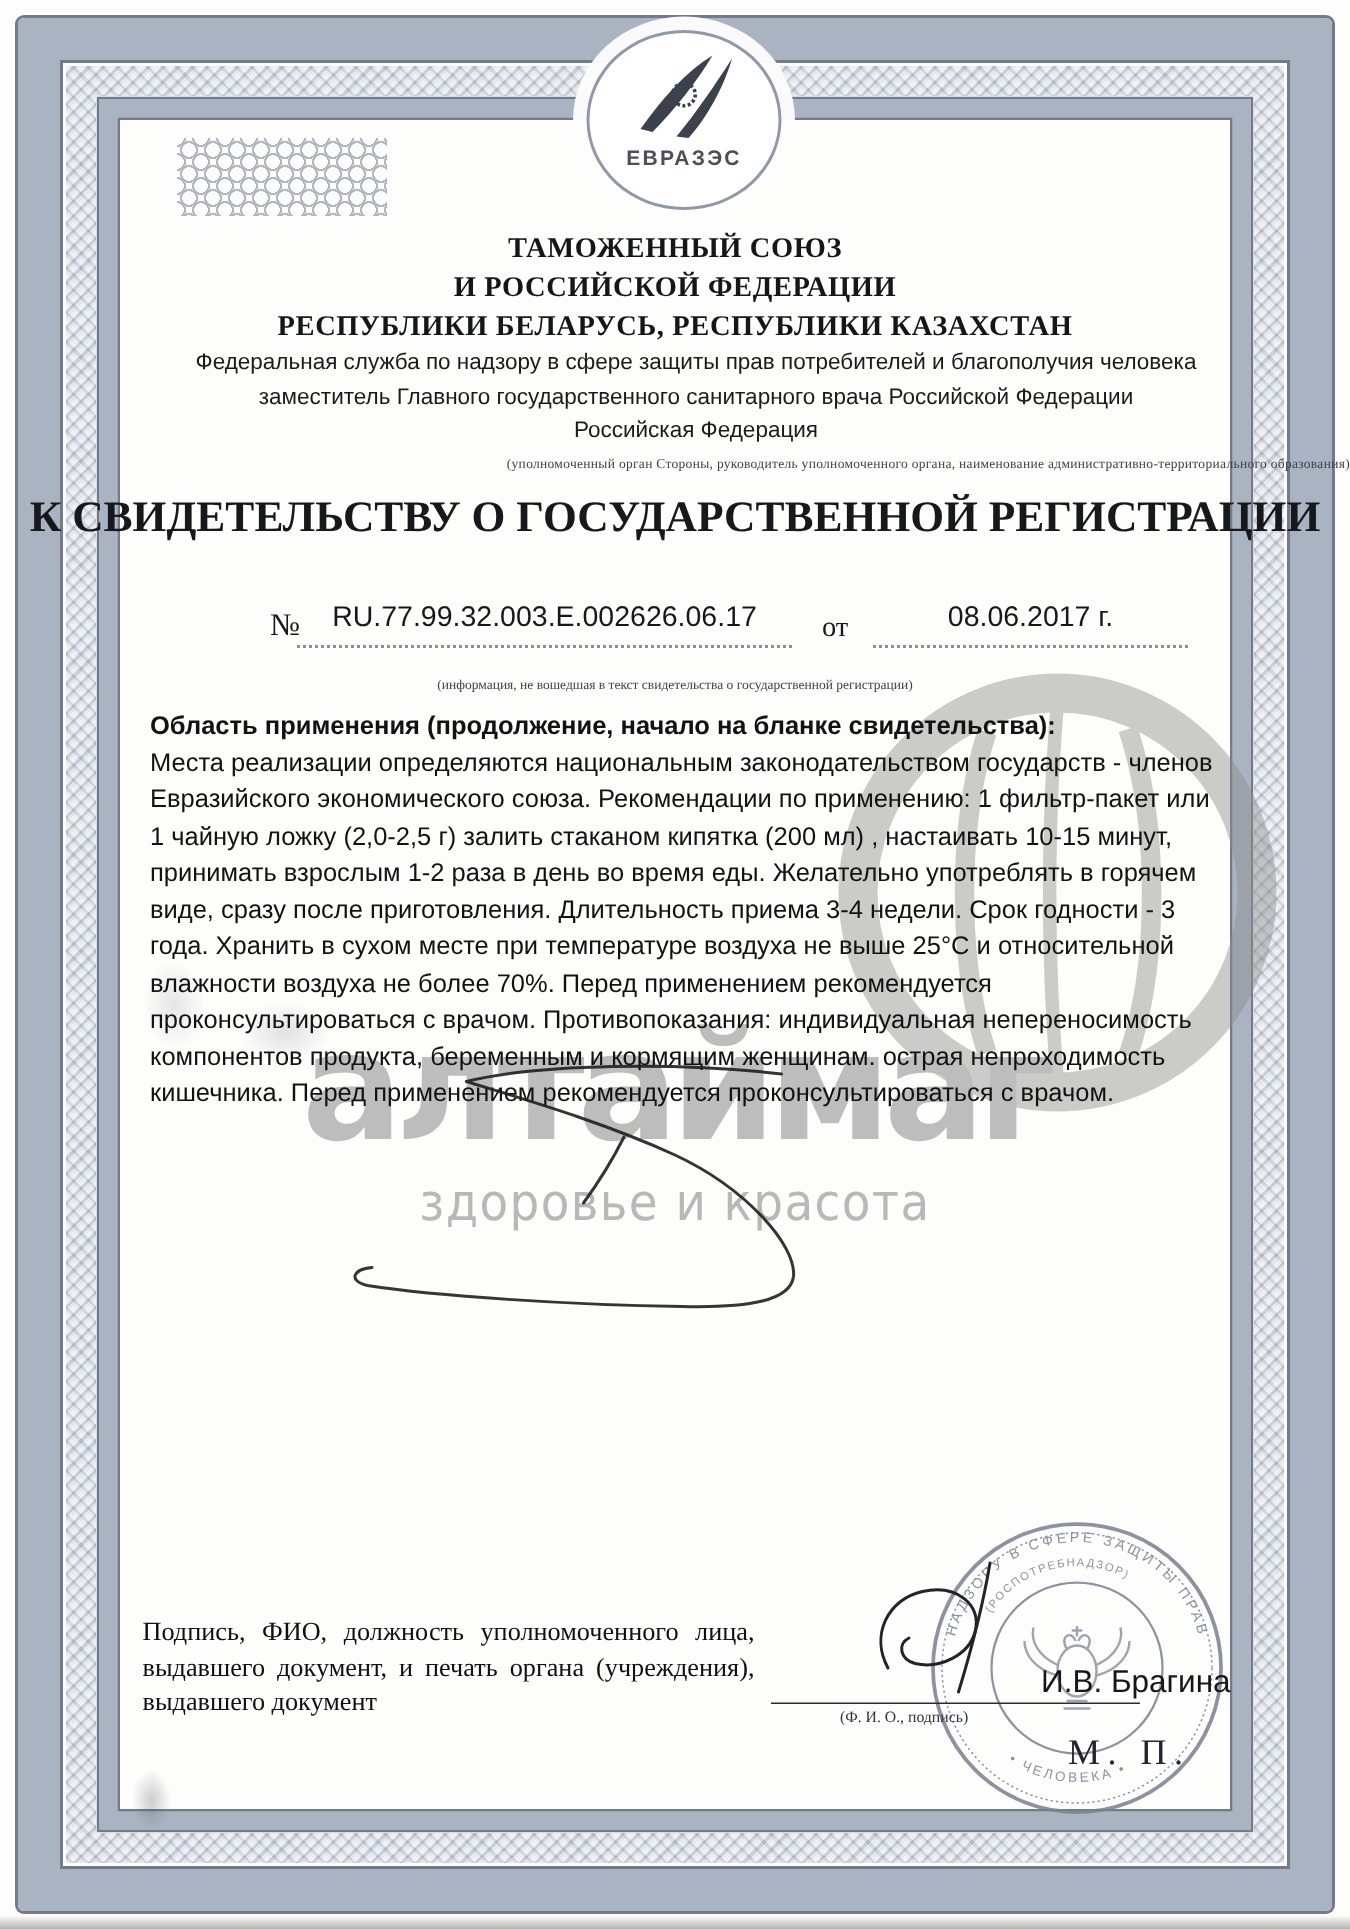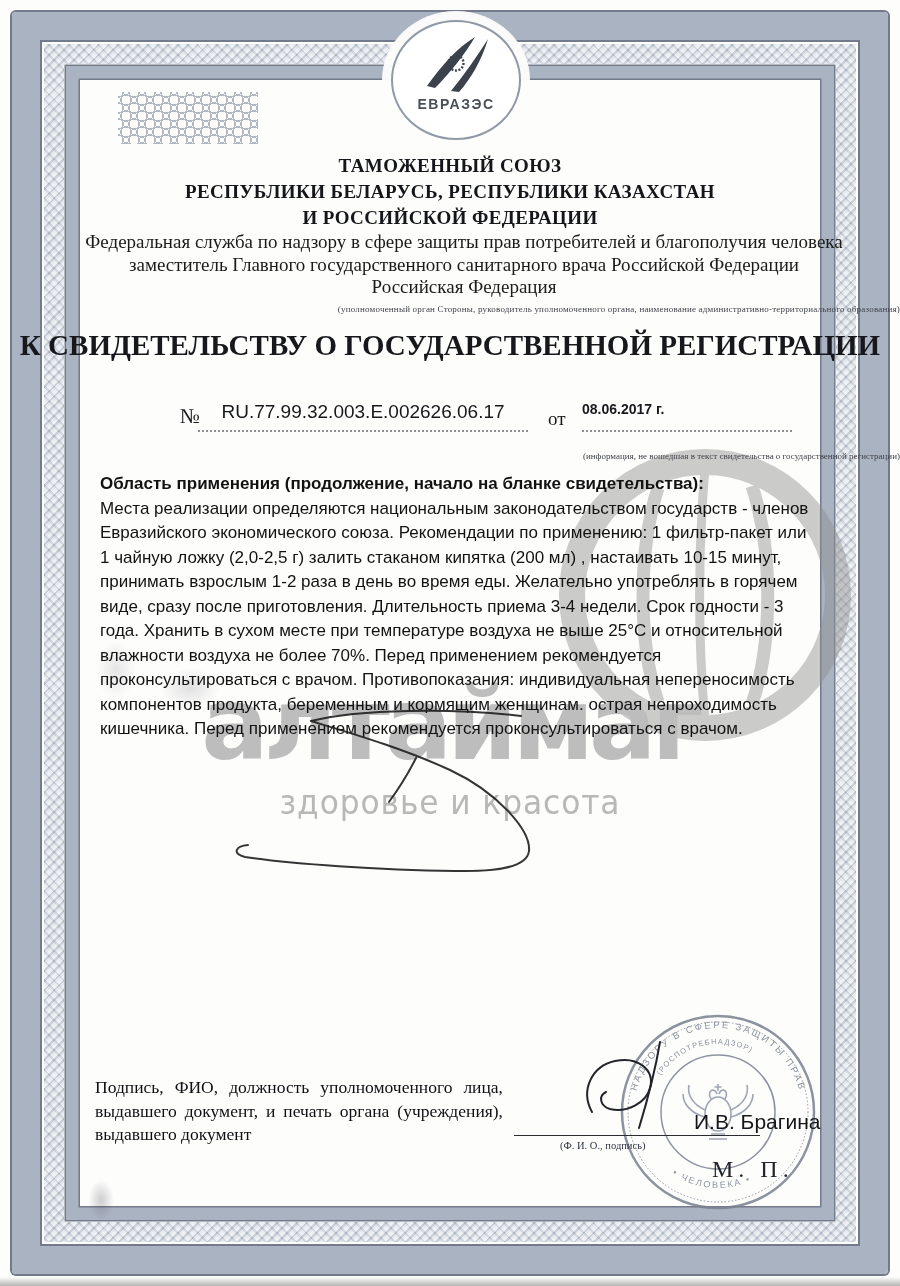--- a/index.html
+++ b/index.html
@@ -25,37 +25,37 @@
   
   .logo{position:absolute;left:391px;top:20px;width:126px;height:116px;background:#fff;
         border:2px solid #9099a6;border-radius:50%;z-index:5;text-align:center;
         box-shadow:0 0 0 9px rgba(253,253,252,.96);}
   .logo svg{margin-top:12px;}
   .logo-text{font-family:"Liberation Sans",sans-serif;font-weight:bold;font-size:14px;
              letter-spacing:1.5px;color:#4a4f58;margin-top:0;}
   
   .header{position:absolute;left:0;right:0;top:153px;text-align:center;z-index:4;}
   .h-main{font-weight:bold;font-size:19px;line-height:26px;letter-spacing:.4px;color:#15161a;}
-  .h-sub{font-family:Liberation Serif, serif;font-size:19px;line-height:22.5px;color:#1b1b1b;margin-left:28px;}
+  .h-sub{font-family:Liberation Sans, sans-serif;font-size:15px;line-height:22.5px;color:#1b1b1b;margin-left:28px;}
   .caption-top{position:absolute;left:0;right:0;top:304px;text-align:right;font-size:9px;
                color:#41434a;letter-spacing:.2px;z-index:4;}
   .title{position:absolute;left:0;right:0;top:330px;text-align:center;z-index:4;}
   .title-l1{font-weight:bold;font-size:30px;line-height:30px;color:#17181c;letter-spacing:.5px;}
   .title-l2{font-weight:bold;font-size:29px;line-height:30px;color:#17181c;}
   
   .number-row{position:absolute;left:0;top:401px;width:100%;height:34px;z-index:4;}
   .no-label{position:absolute;left:180px;top:3px;font-size:21px;}
   .no-value{position:absolute;left:198px;top:0;width:330px;height:29px;text-align:center;
             font-family:"Liberation Sans",sans-serif;font-size:19px;
             border-bottom:2px dotted #8d8f94;}
   .ot-label{position:absolute;left:548px;top:7px;font-size:19px;}
-  .date-value{position:absolute;left:582px;top:0;width:210px;height:29px;text-align:left;
-            font-family:"Liberation Sans",sans-serif;font-size:14px;
-            border-bottom:2px dotted #8d8f94;font-weight:bold;}
-  .caption-mid{position:absolute;left:0;right:0;top:451px;text-align:right;font-size:9px;
+  .date-value{position:absolute;left:582px;top:0;width:210px;height:29px;text-align:center;
+            font-family:"Liberation Sans",sans-serif;font-size:19px;
+            border-bottom:2px dotted #8d8f94;}
+  .caption-mid{position:absolute;left:0;right:0;top:451px;text-align:center;font-size:9px;
                color:#41434a;z-index:4;}
   
   .body-block{position:absolute;left:100px;top:472px;width:718px;z-index:4;
               font-family:"Liberation Sans",sans-serif;font-size:17px;line-height:24.5px;color:#121212;}
   .body-heading{font-weight:bold;}
   
   .wm-ring{position:absolute;left:540px;top:430px;z-index:1;opacity:.45;}
   .wm-brand{position:absolute;left:50%;top:666px;transform:translateX(-50%);z-index:1;
             font-family:"DejaVu Sans",sans-serif;font-weight:bold;font-size:100px;
             letter-spacing:-5px;color:#bdbdbd;white-space:nowrap;}
@@ -94,22 +94,22 @@
     <svg width="72" height="58" viewBox="0 0 72 58">
       <path d="M7 52 C22 31 37 14 55 3 C45 20 29 40 15 54 Z" fill="#3c424c"></path>
       <path d="M31 57 C45 40 57 22 68 5 C62 26 50 46 39 58 Z" fill="#3c424c"></path>
       <circle cx="36" cy="29" r="7.5" fill="none" stroke="#3c424c" stroke-width="2.4" stroke-dasharray="2 1.6"></circle>
     </svg>
     <div class="logo-text">ЕВРАЗЭС</div>
   </div>
 
   <div class="header">
     <div class="h-main">ТАМОЖЕННЫЙ СОЮЗ</div>
+    <div class="h-main">И РОССИЙСКОЙ ФЕДЕРАЦИИ</div>
     <div class="h-main">РЕСПУБЛИКИ БЕЛАРУСЬ, РЕСПУБЛИКИ КАЗАХСТАН</div>
-    <div class="h-main">И РОССИЙСКОЙ ФЕДЕРАЦИИ</div>
     <div class="h-sub">Федеральная служба по надзору в сфере защиты прав потребителей и благополучия человека</div>
     <div class="h-sub">заместитель Главного государственного санитарного врача Российской Федерации</div>
     <div class="h-sub">Российская Федерация</div>
   </div>
   <div class="caption-top">(уполномоченный орган Стороны, руководитель уполномоченного органа, наименование административно-территориального образования)</div>
 
   <div class="title">
     <div class="title-l2">К СВИДЕТЕЛЬСТВУ О ГОСУДАРСТВЕННОЙ РЕГИСТРАЦИИ</div>
   </div>
 

